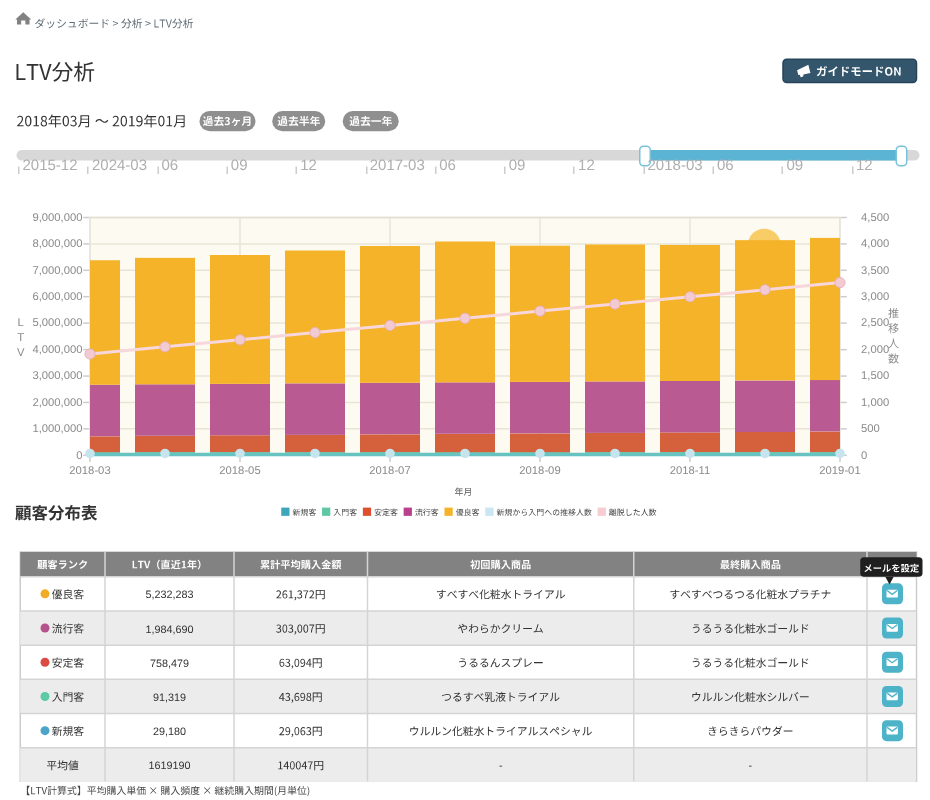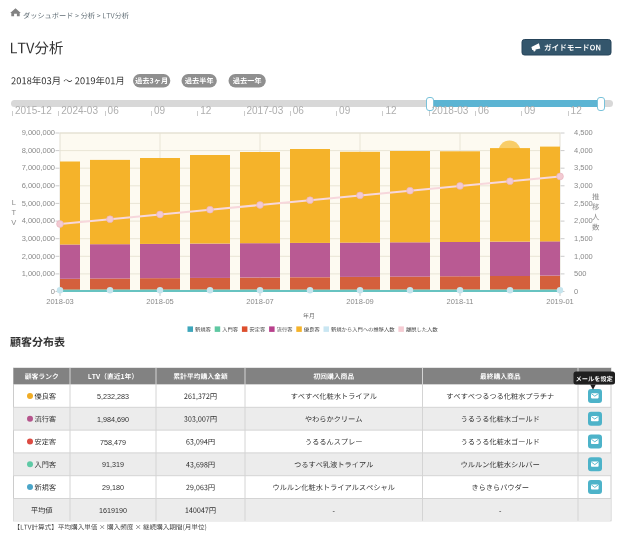--- a/index.html
+++ b/index.html
@@ -49,21 +49,21 @@
 <div class="stick" style="left:382.4px"></div>
 <div class="slab" style="left:385.4px">12</div>
 <div class="stick" style="left:428.7px"></div>
 <div class="slab" style="left:431.7px">2018-03</div>
 <div class="stick" style="left:475.0px"></div>
 <div class="slab" style="left:478.0px">06</div>
 <div class="stick" style="left:521.3px"></div>
 <div class="slab" style="left:524.3px">09</div>
 <div class="stick" style="left:567.6px"></div>
 <div class="slab" style="left:570.6px">12</div>
-<div class="abs" style="left:0;top:0;width:535px;height:340px">
+<div class="abs" style="left:0;top:12px;width:535px;height:340px">
     <svg id="chart" style="position:absolute;left:0;top:0" width="620" height="340" viewBox="0 0 620 340">
 <style>.ax{font:7.5px "Liberation Sans",sans-serif;fill:#8a8a8a;}.ax2{font:7.5px "Liberation Sans",sans-serif;fill:#8a8a8a;}</style>
 <rect x="60" y="133" width="500" height="158.5" fill="#fdfaf1"></rect>
 <line x1="60" y1="133.0" x2="560" y2="133.0" stroke="#e9e5d6" stroke-width="1"></line>
       <line x1="60" y1="150.6" x2="560" y2="150.6" stroke="#e9e5d6" stroke-width="1"></line>
       <line x1="60" y1="168.2" x2="560" y2="168.2" stroke="#e9e5d6" stroke-width="1"></line>
       <line x1="60" y1="185.8" x2="560" y2="185.8" stroke="#e9e5d6" stroke-width="1"></line>
       <line x1="60" y1="203.4" x2="560" y2="203.4" stroke="#e9e5d6" stroke-width="1"></line>
       <line x1="60" y1="221.1" x2="560" y2="221.1" stroke="#e9e5d6" stroke-width="1"></line>
       <line x1="60" y1="238.7" x2="560" y2="238.7" stroke="#e9e5d6" stroke-width="1"></line>

